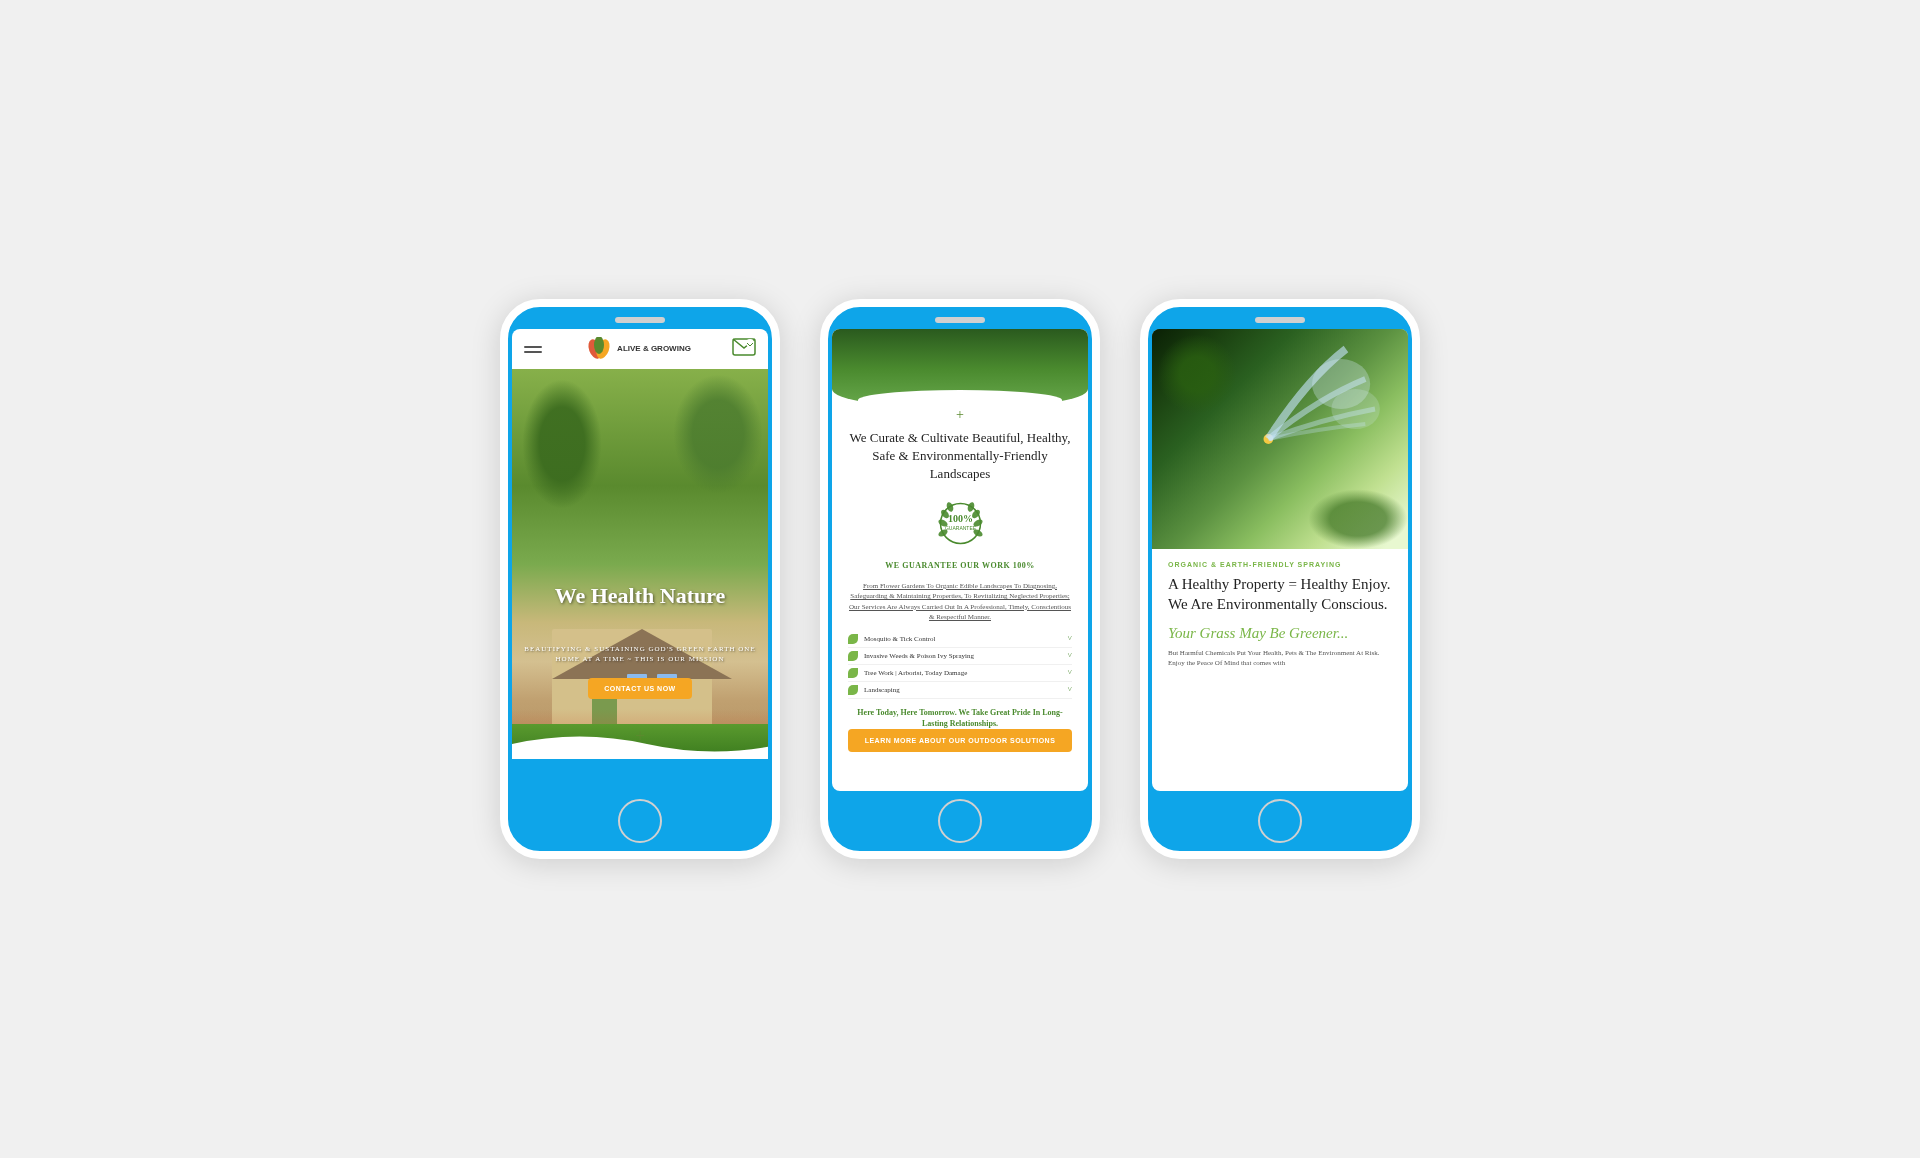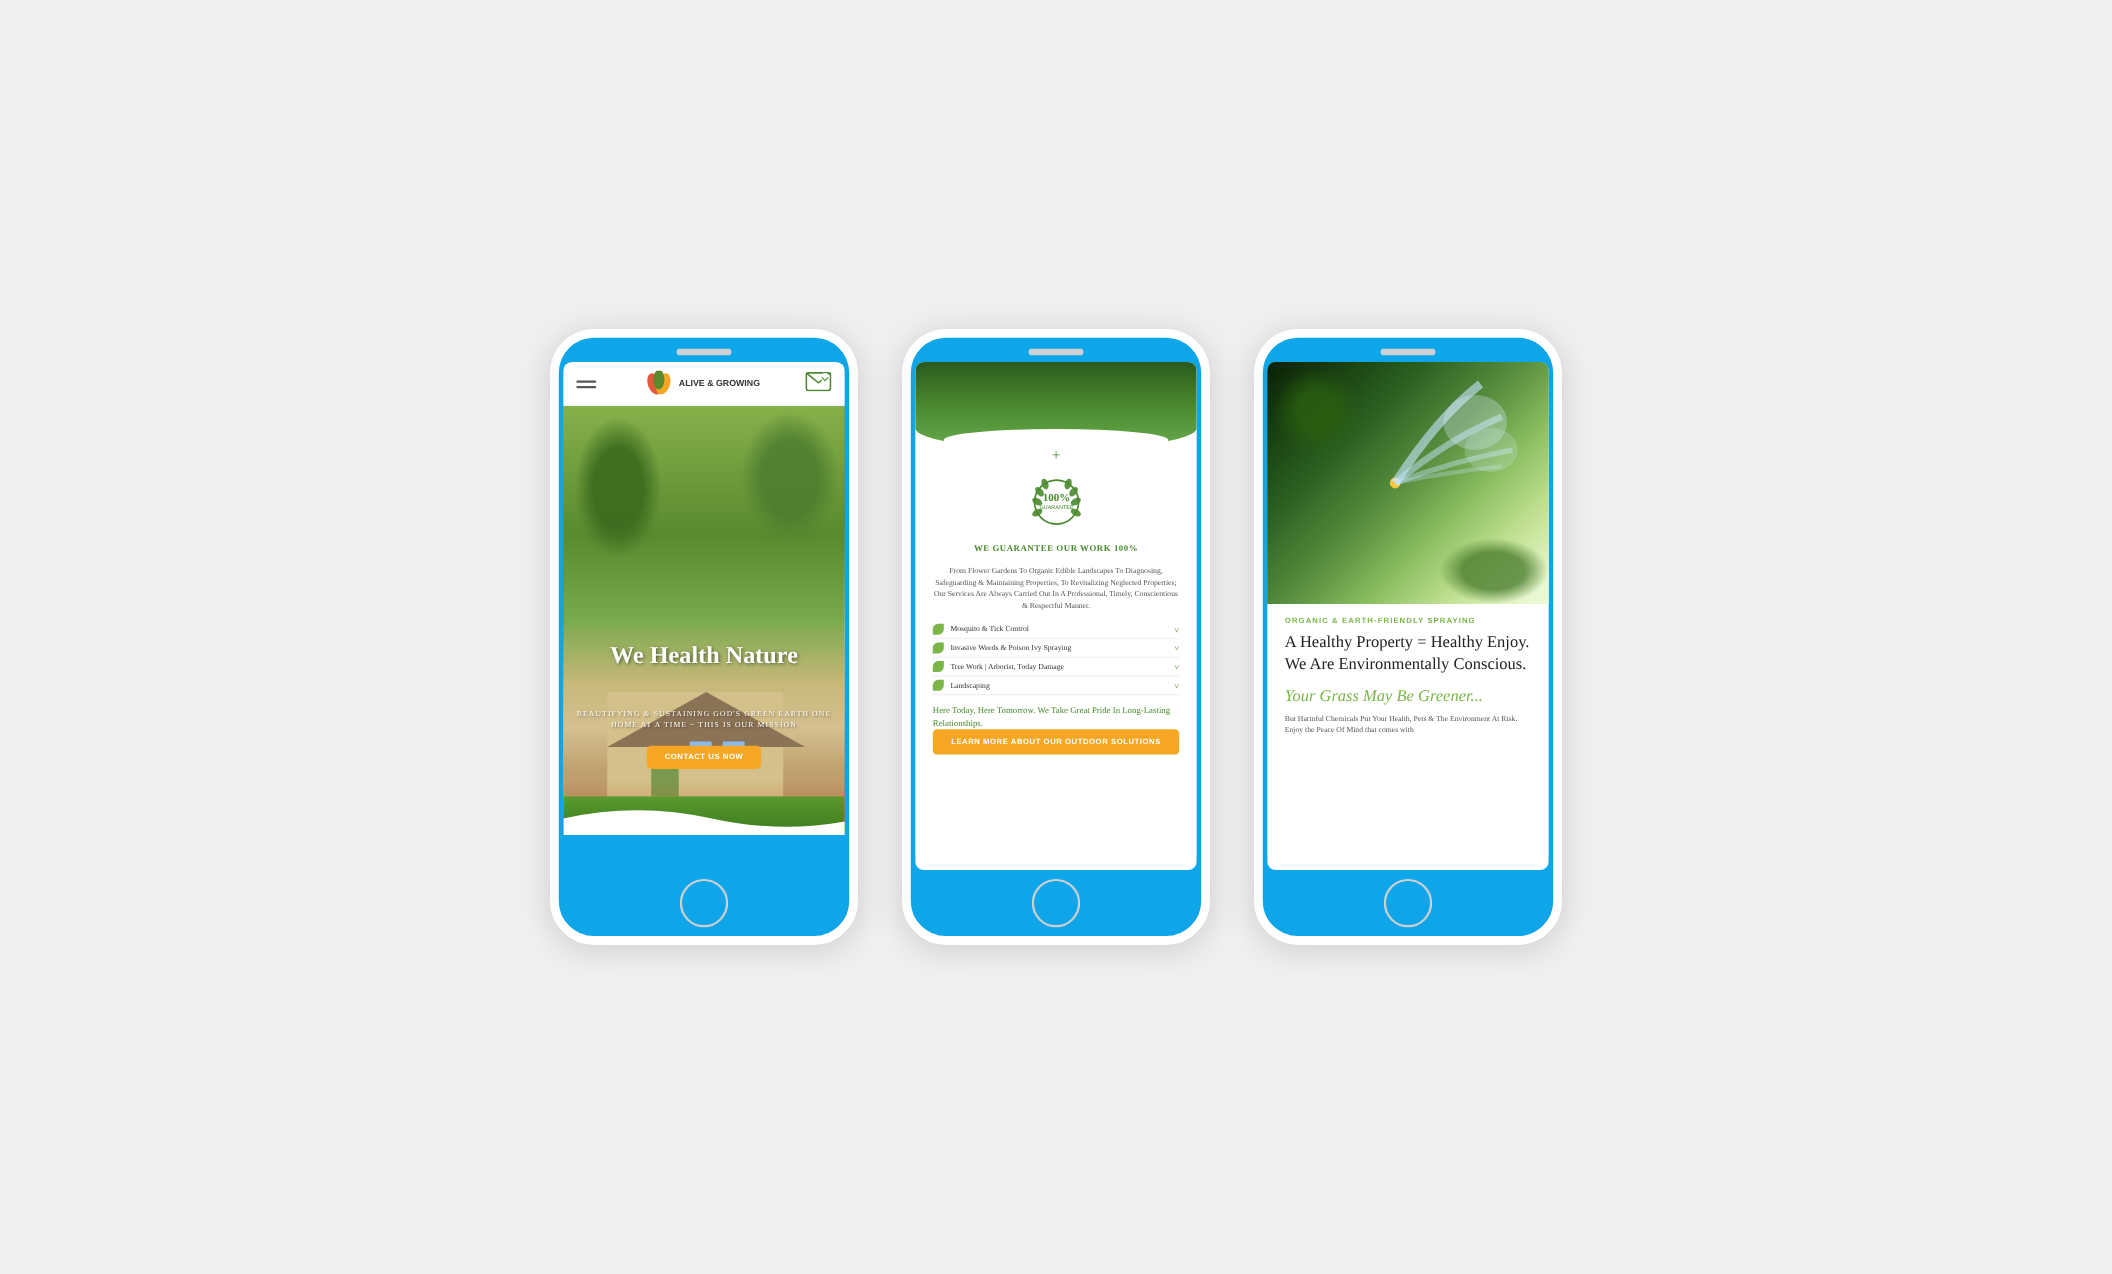--- a/index.html
+++ b/index.html
@@ -222,20 +222,21 @@
       line-height: 1.3;
     }
     .guarantee-text-col span {
       color: #4a8a2e;
     }
     .p2-description {
       font-size: 7px;
       color: #555;
       line-height: 1.5;
       margin-bottom: 8px;
+      text-decoration: underline;
     }
     .services-list {
       text-align: left;
       margin-bottom: 8px;
     }
     .service-item {
       display: flex;
       align-items: center;
       gap: 6px;
       padding: 3px 0;
@@ -251,22 +252,22 @@
       flex-shrink: 0;
     }
     .service-chevron {
       margin-left: auto;
       color: #4a8a2e;
       font-size: 8px;
     }
     .p2-tagline {
       font-size: 8px;
       color: #4a8a2e;
-      text-align: left;
-      font-weight: normal;
+      text-align: center;
+      font-weight: bold;
       margin-bottom: 0;
       line-height: 1.4;
     }
     .p2-cta-btn {
       background: #f5a623;
       color: white;
       padding: 8px 12px;
       border-radius: 4px;
       font-size: 7px;
       font-family: sans-serif;
@@ -401,20 +402,21 @@
 
   <div class="phone">
     <div class="phone-speaker"></div>
     <div class="phone-content">
       <div class="phone2-content">
 
         <div class="p2-image-top">
           <div class="p2-plus">+</div>
         </div>
         <div class="p2-body">
+          <div class="p2-heading">We Curate &amp; Cultivate Beautiful, Healthy, Safe &amp; Environmentally-Friendly Landscapes</div>
           <div class="guarantee-row">
             <div class="guarantee-badge">
               <svg class="laurel-svg" viewBox="0 0 55 55">
                 <circle cx="27.5" cy="27.5" r="20" fill="none" stroke="#4a8a2e" stroke-width="1.5"></circle>
 
                 <g fill="#4a8a2e" opacity="0.9">
                   <ellipse cx="10" cy="27" rx="3" ry="5" transform="rotate(-60 10 27)"></ellipse>
                   <ellipse cx="12" cy="18" rx="3" ry="5" transform="rotate(-40 12 18)"></ellipse>
                   <ellipse cx="17" cy="11" rx="3" ry="5" transform="rotate(-20 17 11)"></ellipse>
                   <ellipse cx="45" cy="27" rx="3" ry="5" transform="rotate(60 45 27)"></ellipse>

